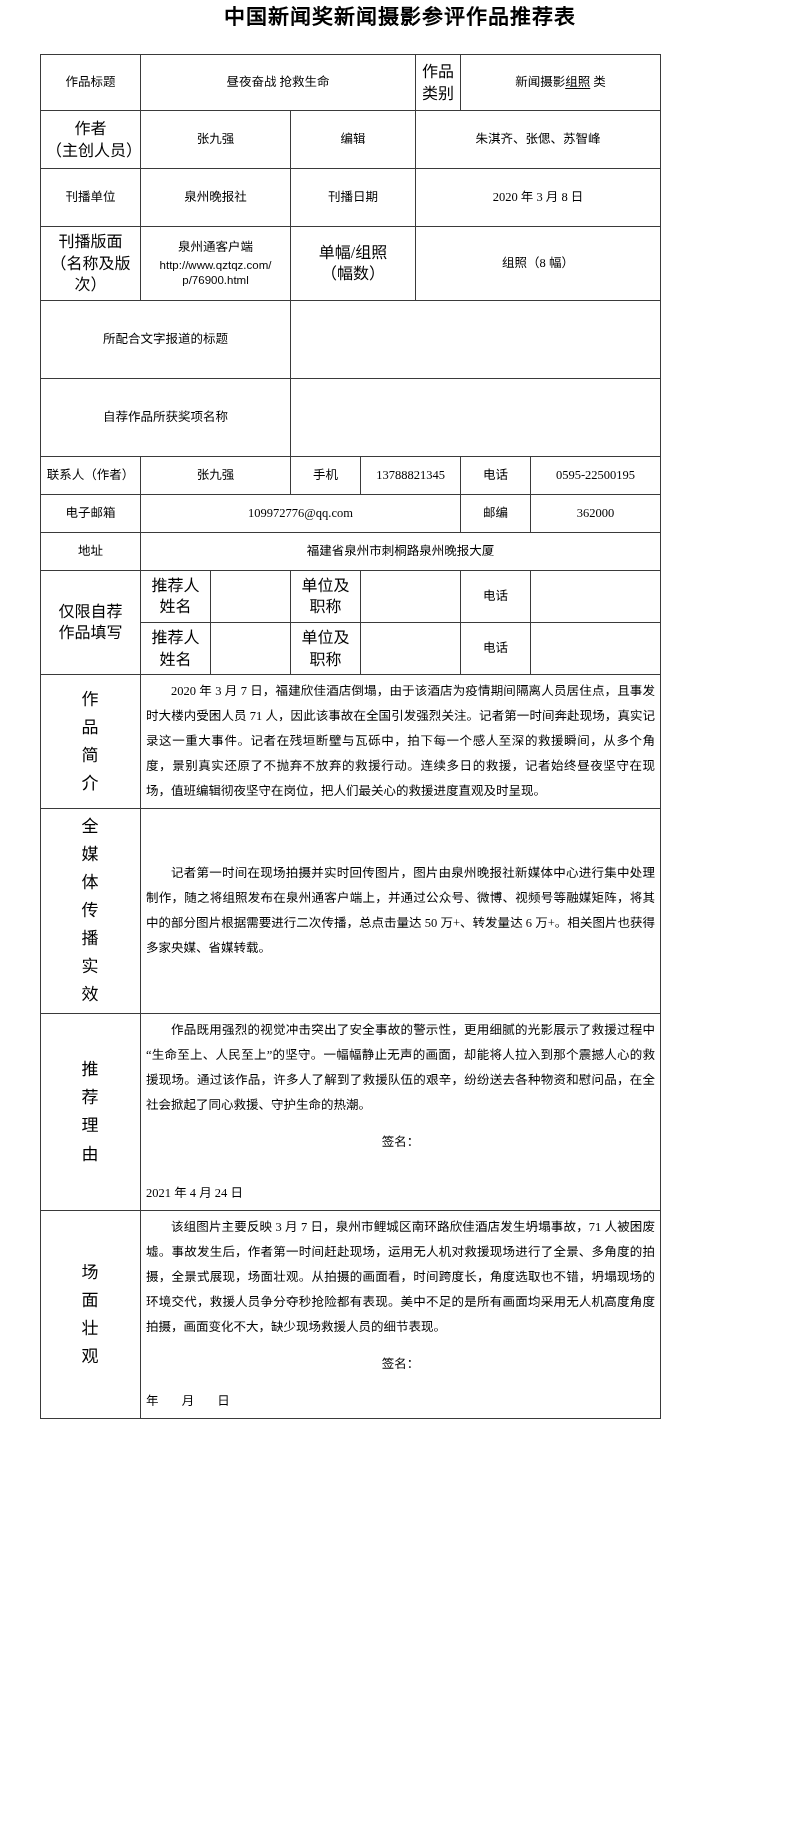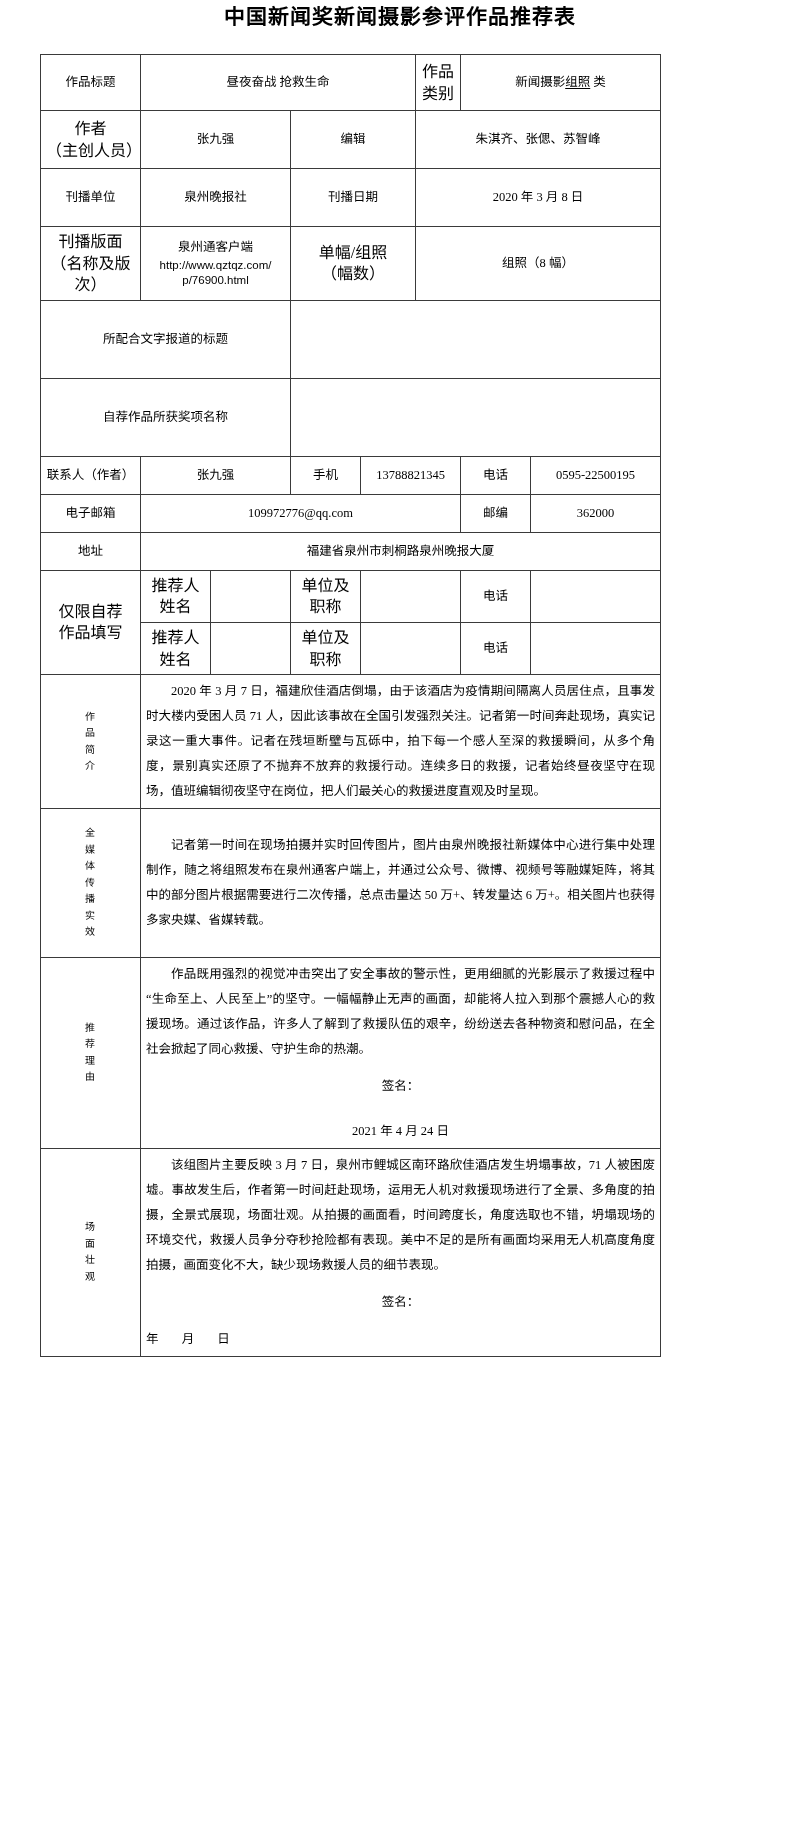--- a/index.html
+++ b/index.html
@@ -51,26 +51,26 @@
   .mono-ish {
     font-family: Liberation Sans, sans-serif;
     font-size: 11.5px;
     line-height: 1.35;
   }
   .underlined {
     text-decoration: underline;
     text-underline-offset: 2px;
   }
   .vert {
-    font-size: 10px;
+    font-size: 17px;
     line-height: 1.65;
     letter-spacing: 1px;
     writing-mode: horizontal-tb;
     width: 18px;
-    margin: 12px auto;
+    margin: 0 auto;
     word-break: break-all;
     text-align: center;
   }
   td.body-text {
     text-align: justify;
     text-justify: inter-ideograph;
     vertical-align: top;
     padding: 14px 14px 14px 12px;
     font-size: 12.5px;
     line-height: 2.0;
@@ -80,22 +80,22 @@
     text-indent: 2em;
     text-align: justify;
   }
   td.body-text p.sig {
     text-indent: 0;
     text-align: center;
     margin-top: 12px;
   }
   td.body-text p.sig-date {
     text-indent: 0;
-    text-align: center;
-    margin-top: 20px;
+    text-align: left;
+    margin-top: 26px;
   }
   td.body-text p.sig-ymd {
     text-indent: 0;
     text-align: left;
     margin-top: 12px;
     letter-spacing: 10px;
   }
   td.label-vert {
     width: 40px;
     padding: 6px 2px;

